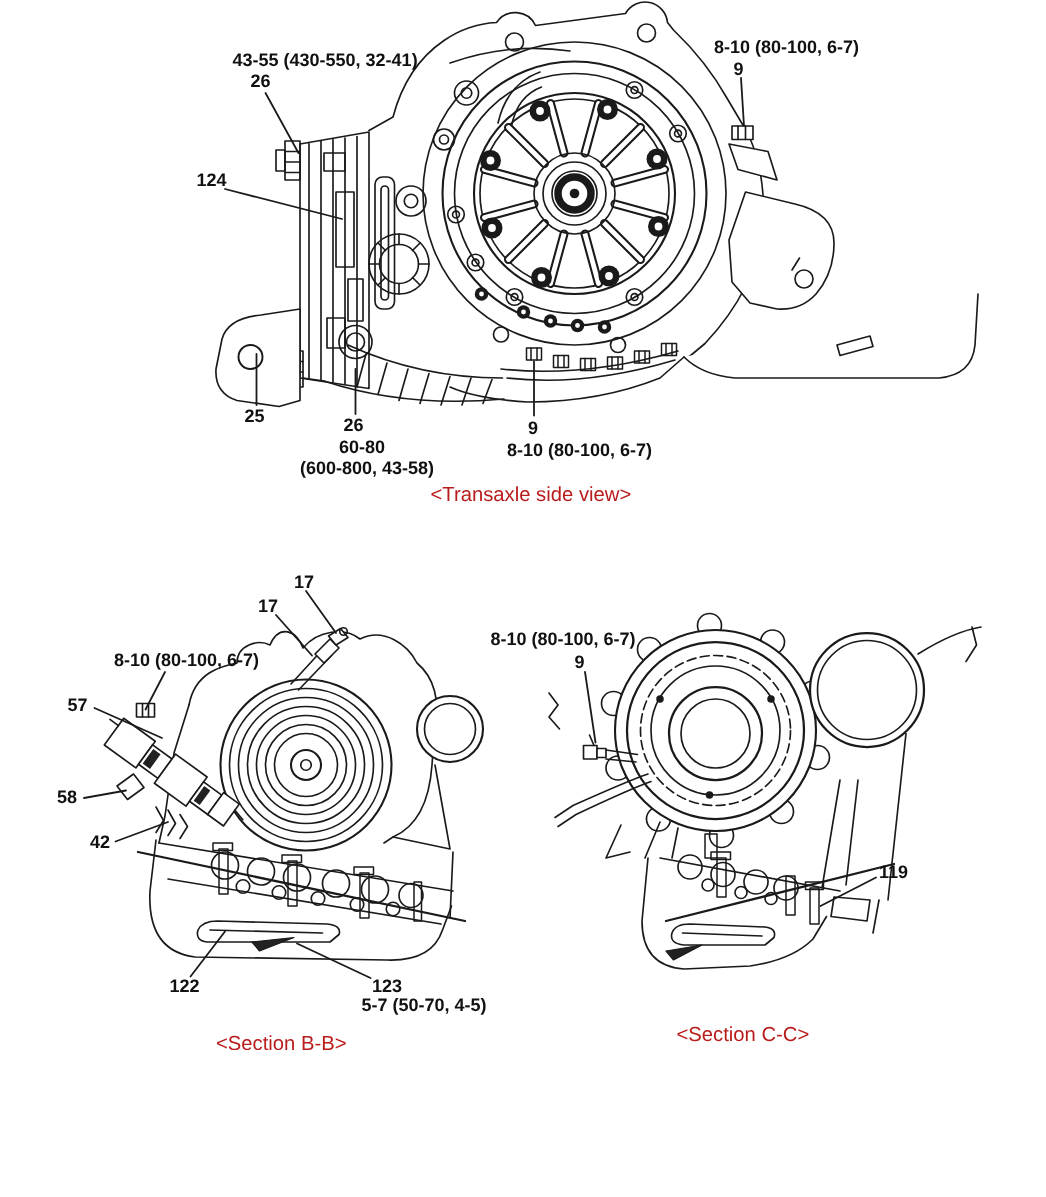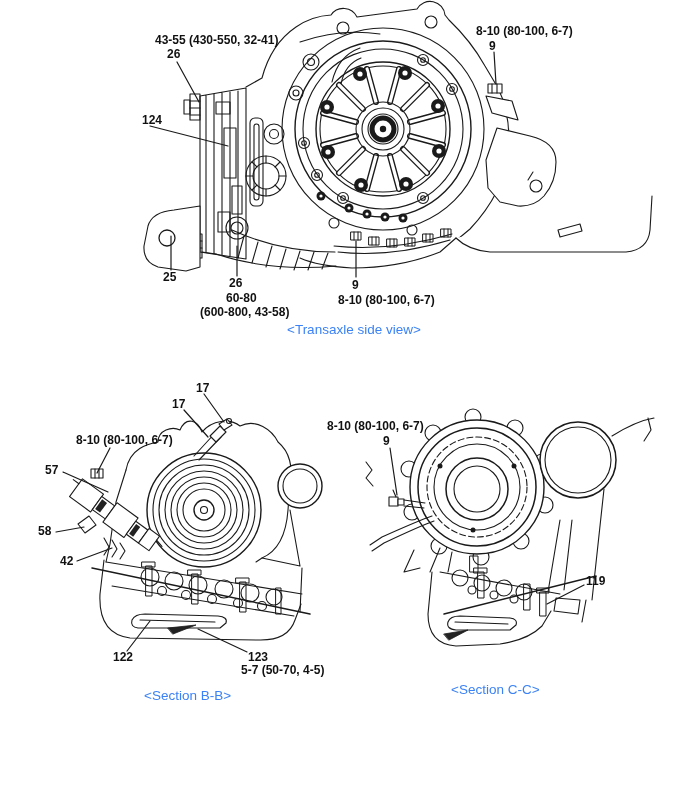--- a/index.html
+++ b/index.html
@@ -8,21 +8,21 @@
     font-family:"Liberation Sans","DejaVu Sans",sans-serif;color:#111;
     overflow:hidden;
   }
   #art{position:absolute;left:0;top:0;}
   .lbl{
     position:absolute;font-size:12px;font-weight:bold;line-height:13px;
     white-space:nowrap;color:#111;letter-spacing:0px;
   }
   .cap{
     position:absolute;font-size:13.5px;font-weight:400;line-height:15px;
-    white-space:nowrap;color:#3b82f6;
+    white-space:nowrap;color:#b91c1c;
   }
   .note{
     position:absolute;font-size:12.5px;font-weight:bold;white-space:nowrap;color:#111;
   }
   .code{
     position:absolute;font-size:7.5px;font-weight:bold;white-space:nowrap;color:#111;margin-top:12px;
   }
 </style>
 </head>
 <body>
@@ -332,21 +332,21 @@
 
     <g stroke-width="1.2">
       <path d="M390,448 L397,495"></path>
       <path d="M584,585 L547,604"></path>
     </g>
   </g>
 </svg>
 
   <div class="lbl" style="left:155px;top:34px">43-55 (430-550, 32-41)</div>
   <div class="lbl" style="left:167px;top:48px">26</div>
-  <div class="lbl" style="left:142px;top:114px">124</div>
+  <div class="lbl" style="left:131px;top:114px">124</div>
   <div class="lbl" style="left:163px;top:271px">25</div>
   <div class="lbl" style="left:229px;top:277px">26</div>
   <div class="lbl" style="left:226px;top:292px">60-80</div>
   <div class="lbl" style="left:200px;top:306px">(600-800, 43-58)</div>
   <div class="lbl" style="left:352px;top:279px">9</div>
   <div class="lbl" style="left:338px;top:294px">8-10 (80-100, 6-7)</div>
   <div class="lbl" style="left:476px;top:25px">8-10 (80-100, 6-7)</div>
   <div class="lbl" style="left:489px;top:40px">9</div>
   <div class="cap" style="left:287px;top:322px">&lt;Transaxle side view&gt;</div>
 

